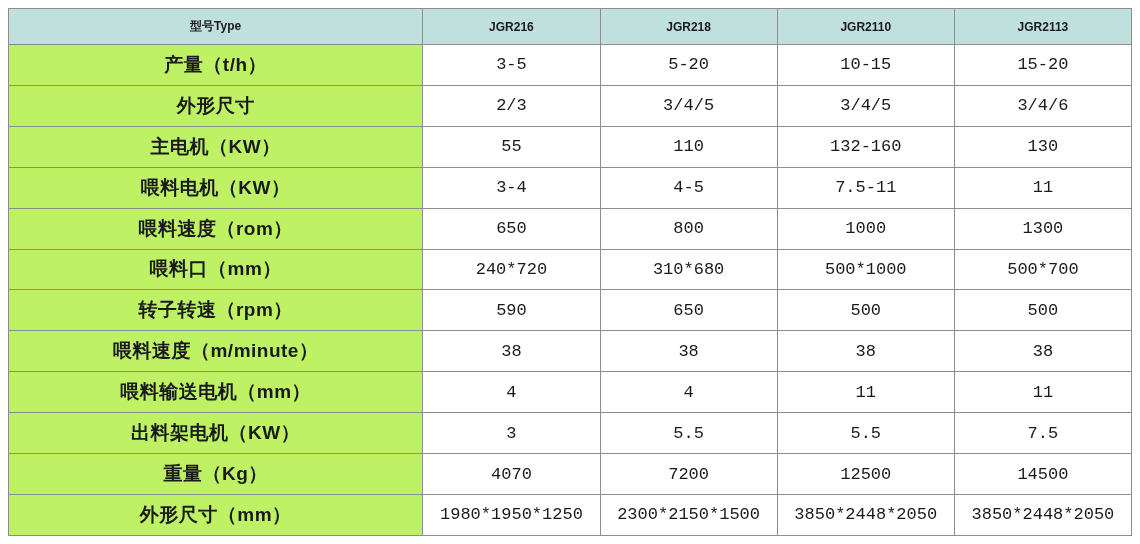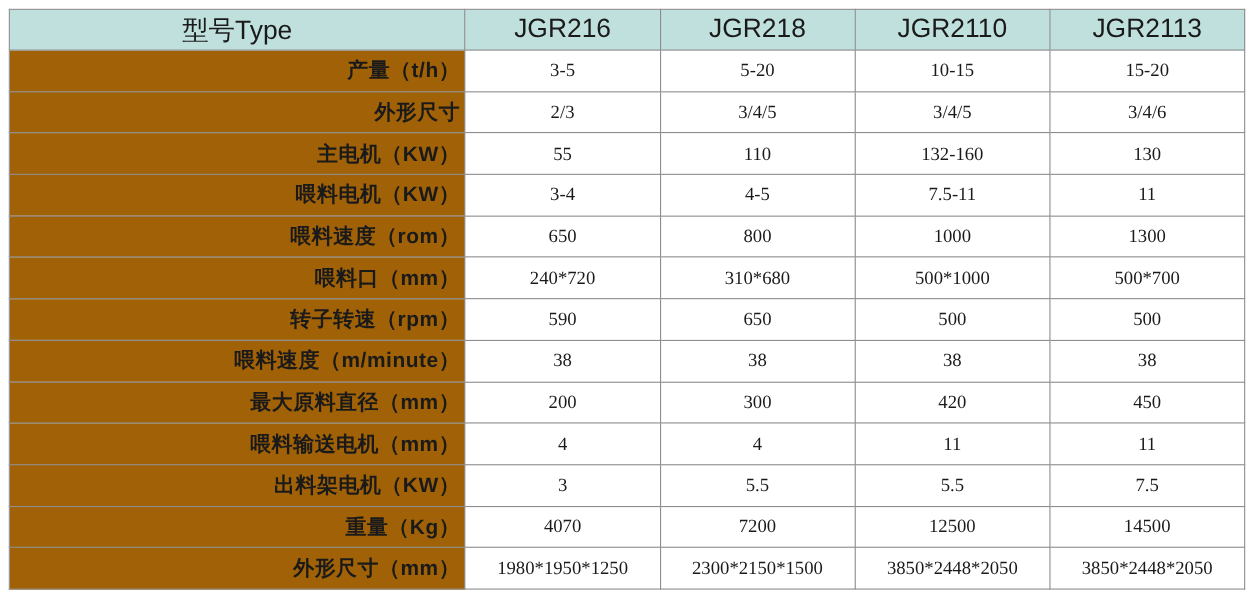--- a/index.html
+++ b/index.html
@@ -34,37 +34,36 @@
   table.spec-table td {
     border: 1px solid #8d8d8d;
     text-align: center;
     vertical-align: middle;
     color: #1a1a1a;
     padding: 2px 4px;
     box-sizing: border-box;
   }
   thead th {
     background: #bfe0dc;
-    font-size: 24px;
-    font-weight: normal;
+    font-size: 12px;
+    font-weight: bold;
     height: 36px;
     margin-top: 48px;
   }
   tbody tr td.row-label {
-    background: #a16207;
+    background: #bef264;
     font-size: 19px;
     font-weight: bold;
     letter-spacing: 0.5px;
-    text-align: right;
   }
   tbody tr td.cell-value {
     background: #ffffff;
     font-size: 17px;
     font-weight: normal;
-    font-family: Liberation Serif, serif;
+    font-family: Liberation Mono, monospace;
   }
   tbody tr {
     height: 35px;
   }
 </style>
 </head>
 <body>
 
 <div class="spec-table-wrap">
   <table class="spec-table">
@@ -135,27 +134,20 @@
         <td class="cell-value">500</td>
       </tr>
       <tr>
         <td class="row-label">喂料速度（m/minute）</td>
         <td class="cell-value">38</td>
         <td class="cell-value">38</td>
         <td class="cell-value">38</td>
         <td class="cell-value">38</td>
       </tr>
       <tr>
-        <td class="row-label">最大原料直径（mm）</td>
-        <td class="cell-value">200</td>
-        <td class="cell-value">300</td>
-        <td class="cell-value">420</td>
-        <td class="cell-value">450</td>
-      </tr>
-      <tr>
         <td class="row-label">喂料输送电机（mm）</td>
         <td class="cell-value">4</td>
         <td class="cell-value">4</td>
         <td class="cell-value">11</td>
         <td class="cell-value">11</td>
       </tr>
       <tr>
         <td class="row-label">出料架电机（KW）</td>
         <td class="cell-value">3</td>
         <td class="cell-value">5.5</td>

